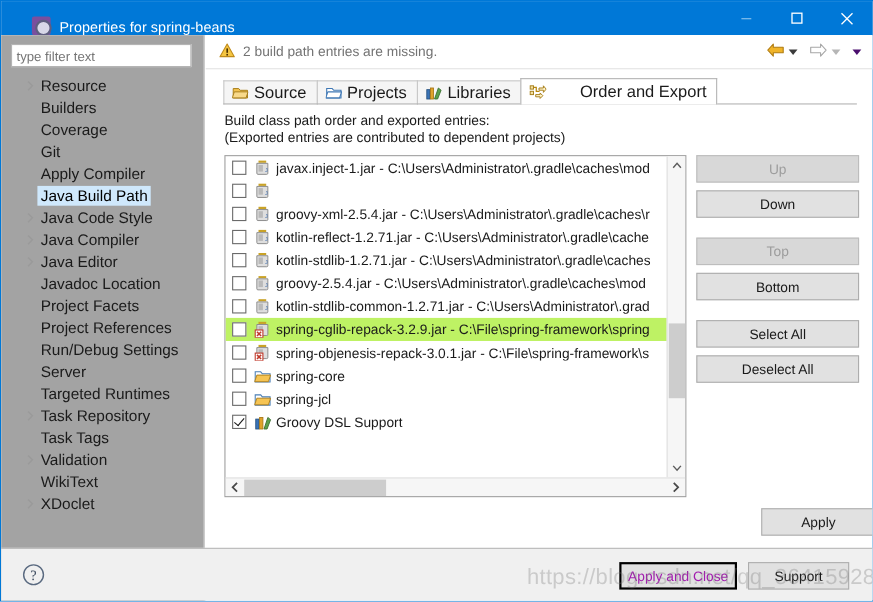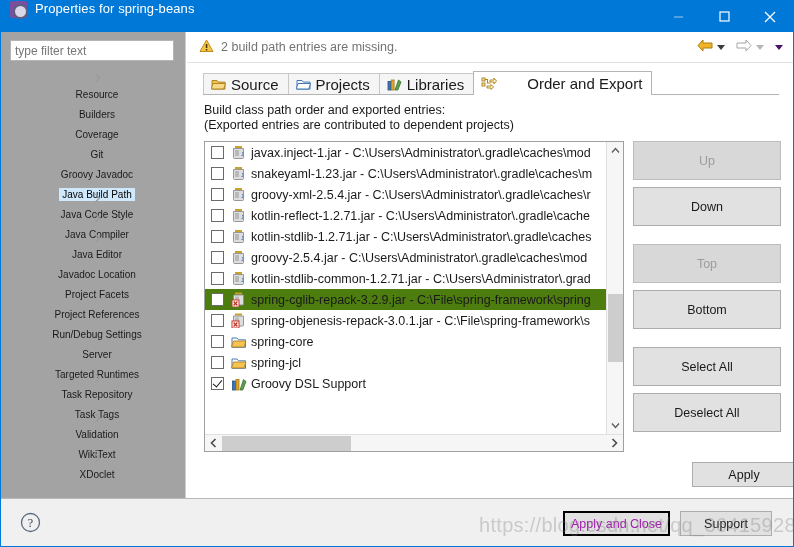--- a/index.html
+++ b/index.html
@@ -16,22 +16,23 @@
     background: #f0f0f0;
     border: 1px solid #0078d7;
     overflow: hidden;
   }
 
   
   #titlebar {
     height: 31px;
     background: #0078d7;
     display: flex;
-    align-items: flex-start;
+    align-items: flex-end;
     color: #ffffff;
+    padding-left: 19px;
   }
   #title-icon {
     width: 17px; height: 17px;
     margin-left: 9px; margin-right: 8px;
     background: #7a4f9e;
     border-radius: 2px;
     position: relative;
     flex: none;
   }
   #title-icon::after {
@@ -94,25 +95,24 @@
     position: absolute;
     left: 0; top: 36px;
     width: 184px;
     height: 420px;
     overflow: hidden;
   }
   .tree-item {
     height: 20px;
     display: flex;
     align-items: center;
-    padding-left: 8px;
-    font-size: 10px;
+    padding-left: 19px;
+    font-size: 14px;
     color: #1a1a1a;
     white-space: nowrap;
-    flex-direction: column;
   }
   .tree-item .arrow {
     width: 14px; height: 20px;
     flex: none;
     display: flex; align-items: center; justify-content: center;
     color: #9a9a9a;
     font-size: 9px;
   }
   .tree-item .arrow svg { display:block; }
   .tree-item .label { padding: 1px 3px; }
@@ -221,21 +221,21 @@
   }
   .row {
     height: 21px;
     display: flex;
     align-items: center;
     padding-left: 6px;
     white-space: nowrap;
     font-size: 12.5px;
     color: #1a1a1a;
   }
-  .row.highlight { background: #4d7c0f; }
+  .row.highlight { background: #bef264; }
   .cb {
     width: 13px; height: 13px;
     flex: none;
     border: 1px solid #6a6a6a;
     background: #ffffff;
     margin-right: 7px;
     position: relative;
   }
   .cb.checked::after {
     content: "";
@@ -291,21 +291,21 @@
     background: #cdcdcd;
   }
 
   
   #side-buttons {
     position: absolute;
     left: 446px; top: 109px;
     width: 148px;
   }
   .sbtn {
-    width: 148px; height: 39px;
+    width: 148px; height: 25px;
     background: #e1e1e1;
     border: 1px solid #adadad;
     font-family: "Liberation Sans", sans-serif;
     font-size: 12.5px;
     color: #1a1a1a;
     display: flex; align-items: center; justify-content: center;
   }
   .sbtn.disabled { color: #9d9d9d; background: #d8d8d8; border-color: #bdbdbd; }
   .gap-sm { height: 7px; }
   .gap-lg { height: 18px; }
@@ -413,21 +413,21 @@
           <div class="tree-item">
             <span class="arrow"></span>
             <span class="label">Coverage</span>
           </div>
           <div class="tree-item">
             <span class="arrow"></span>
             <span class="label">Git</span>
           </div>
           <div class="tree-item">
             <span class="arrow"></span>
-            <span class="label">Groovy Javadoc</span>
+            <span class="label">Apply Compiler</span>
           </div>
           <div class="tree-item selected">
             <span class="arrow"></span>
             <span class="label">Java Build Path</span>
           </div>
           <div class="tree-item">
             <span class="arrow">
               <svg width="7" height="10" viewBox="0 0 7 10">
                 <path d="M1.5 1 L5.5 5 L1.5 9" fill="none" stroke="#9a9a9a" stroke-width="1.3"></path>
               </svg>
@@ -610,21 +610,20 @@
             <div class="row">
               <span class="cb"></span>
               <span class="row-icon">
                 <svg width="15" height="15" viewBox="0 0 15 15">
         <rect x="4" y="1" width="7" height="2" fill="#c9a227"></rect>
         <path d="M2.5 3.5 h10 v9 a1 1 0 0 1 -1 1 h-8 a1 1 0 0 1 -1 -1 z" fill="#dedede" stroke="#8d8d8d" stroke-width="0.9"></path>
         <rect x="4" y="5" width="4" height="6" fill="#b9b9b9"></rect>
         <text x="10" y="11" font-family="Liberation Sans, sans-serif" font-size="5" fill="#2b5fa8">J</text>
       </svg>
               </span>
-              <span class="row-text">snakeyaml-1.23.jar - C:\Users\Administrator\.gradle\caches\m</span>
             </div>
             <div class="row">
               <span class="cb"></span>
               <span class="row-icon">
                 <svg width="15" height="15" viewBox="0 0 15 15">
         <rect x="4" y="1" width="7" height="2" fill="#c9a227"></rect>
         <path d="M2.5 3.5 h10 v9 a1 1 0 0 1 -1 1 h-8 a1 1 0 0 1 -1 -1 z" fill="#dedede" stroke="#8d8d8d" stroke-width="0.9"></path>
         <rect x="4" y="5" width="4" height="6" fill="#b9b9b9"></rect>
         <text x="10" y="11" font-family="Liberation Sans, sans-serif" font-size="5" fill="#2b5fa8">J</text>
       </svg>

